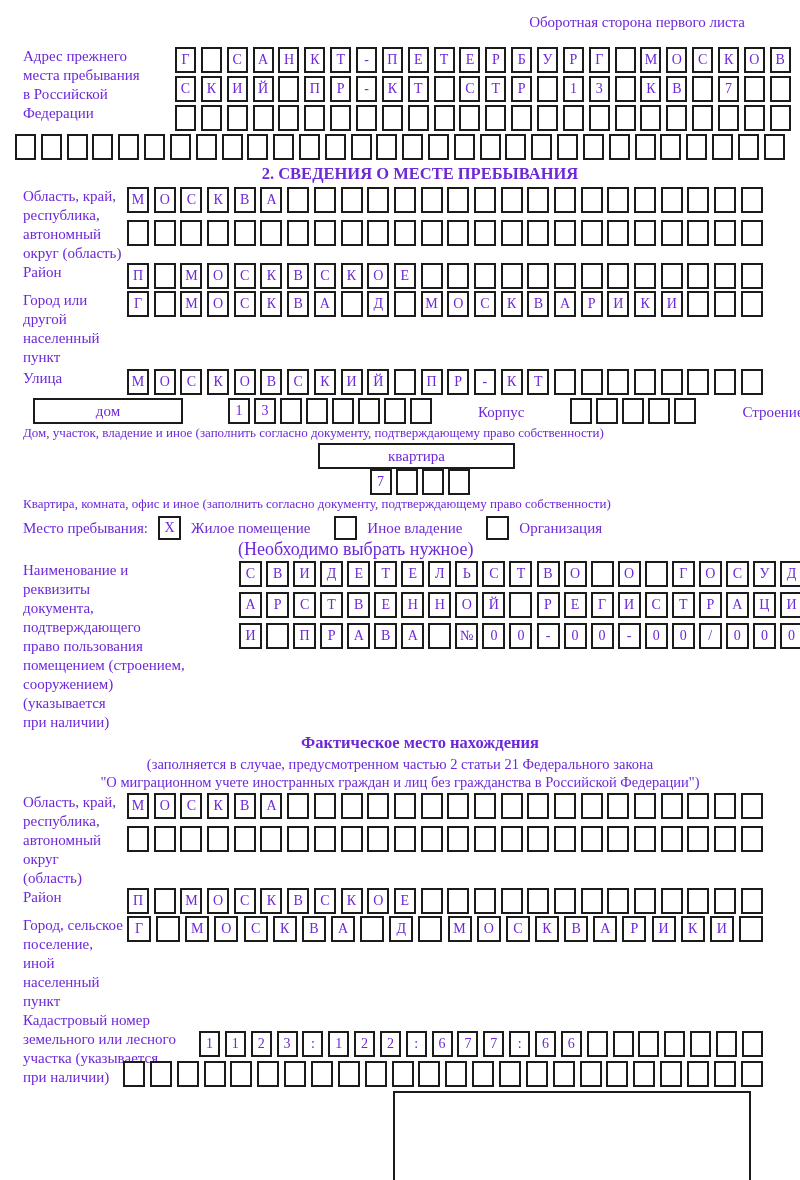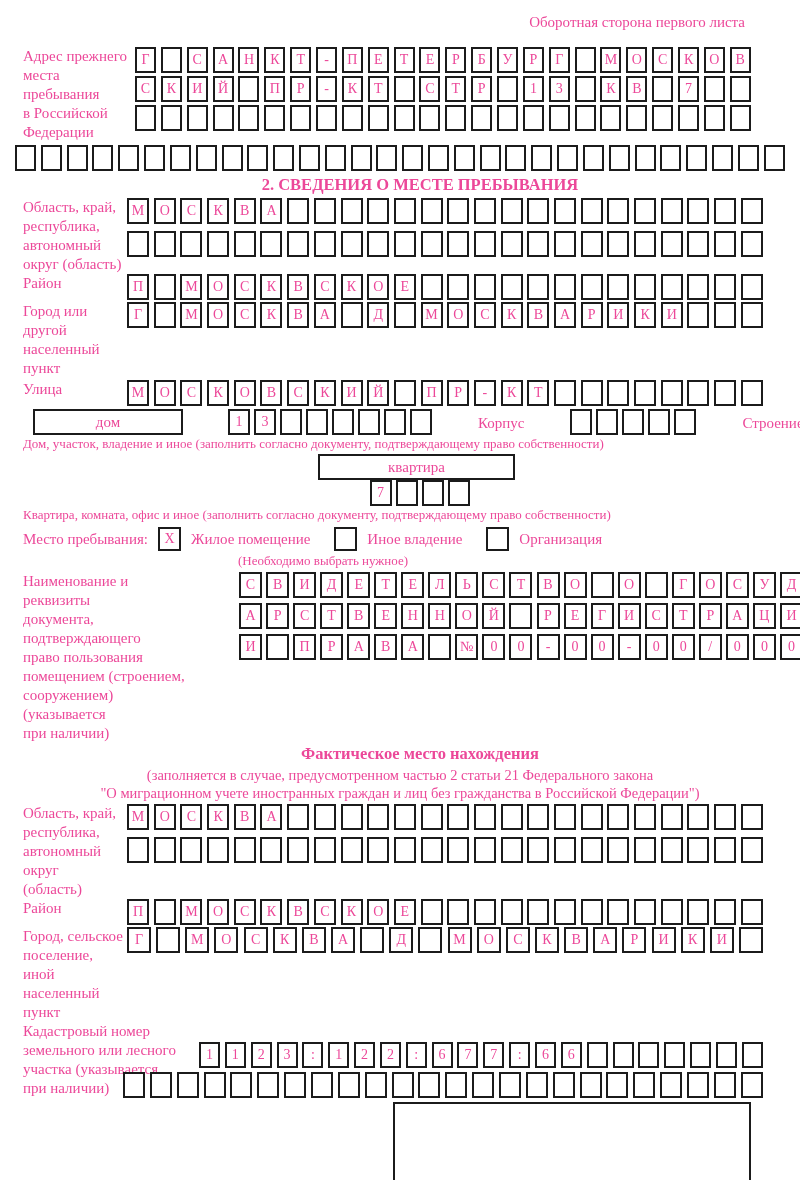--- a/index.html
+++ b/index.html
@@ -1,32 +1,32 @@
 <!DOCTYPE html>
 <html><head>
 <meta charset="utf-8">
 <style>
   html,body{margin:0;padding:0;background:#e8e8e8;}
   .page{
     position:relative;width:800px;height:1180px;margin:0 auto;background:#ffffff;
-    font-family:"Liberation Serif","DejaVu Serif",serif;color:#ec4899;overflow:hidden;
+    font-family:"Liberation Serif","DejaVu Serif",serif;color:#6d28d9;overflow:hidden;
     box-sizing:border-box;
   }
   .hdr{padding:14px 55px 0 0;text-align:right;font-size:15px;}
   .frow{display:flex;align-items:flex-start;}
   .lbl{font-size:15px;line-height:19px;white-space:pre-line;padding-left:23px;box-sizing:border-box;flex:none;}
   .col{display:flex;flex-direction:column;gap:3px;}
   .boxes{display:flex;justify-content:space-between;flex:none;}
   .cell{
     box-sizing:border-box;width:var(--cw,21px);height:26px;border:2px solid #1b1b1b;
     display:flex;align-items:center;justify-content:center;font-size:14px;line-height:1;flex:none;background:#fff;
   }
   .b616{width:616px;--cw:21px;}
   .bfull{width:770px;--cw:21px;margin-left:15px;margin-top:3px;}
-  .lw147{width:135px;}
+  .lw147{width:175px;}
   .lw127{width:127px;}
   .lw199{width:199px;}
   .b636{width:636px;--cw:22px;}
   .b636c{width:636px;--cw:24px;}
   .b564{width:564px;--cw:23px;}
   .b564c{width:564px;--cw:21px;}
   .b640{width:640px;--cw:22px;margin-left:-76px;}
   .note{font-size:14.5px;text-align:center;margin-top:3px;line-height:17px;}
   .note-left{font-size:13px;padding-left:23px;margin-top:0;line-height:17px;}
   .sect-title{font-size:16.5px;font-weight:bold;text-align:center;margin-top:5px;line-height:18px;padding-left:40px;}
@@ -362,21 +362,21 @@
 
   <div class="chkrow mt4">
     <span class="chklbl" style="padding-right:0;">Место пребывания:</span>
     <div class="cell chk">X</div>
     <span class="chklbl">Жилое помещение</span>
     <div class="cell chk"></div>
     <span class="chklbl">Иное владение</span>
     <div class="cell chk"></div>
     <span class="chklbl">Организация</span>
   </div>
-  <div style="padding-left:238px;font-size:13px;margin-top:1px;line-height:17px;">(Необходимо выбрать нужное)</div>
+  <div style="padding-left:238px;font-size:18px;margin-top:1px;line-height:17px;">(Необходимо выбрать нужное)</div>
 
   <div class="frow mt3">
     <div class="lbl lw199">Наименование и реквизиты
 документа, подтверждающего
 право пользования
 помещением (строением,
 сооружением) (указывается
 при наличии)</div>
     <div class="col" style="gap:5px;">
       <div class="boxes b564">

